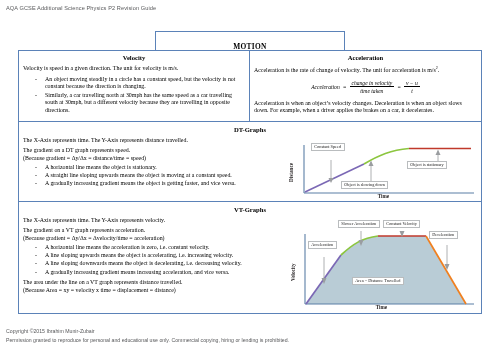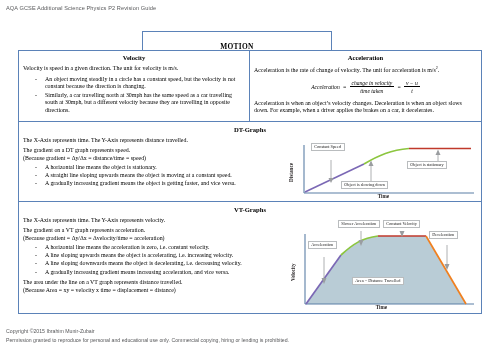--- a/index.html
+++ b/index.html
@@ -25,21 +25,21 @@
     left: 6px; top: 5px;
     font-family: "Liberation Sans", sans-serif;
     font-size: 5.6px;
     color: #58595b;
     letter-spacing: .1px;
   }
 
   
   .motion-box {
     position: absolute;
-    left: 142px; top: 31px;
+    left: 155px; top: 31px;
     width: 190px; height: 30px;
     border: 1px solid #5b82b8;
     box-sizing: border-box;
     display: flex; align-items: center; justify-content: center;
     background: #fff;
   }
   .motion-box span {
     font-size: 7.4px;
     font-weight: bold;
     letter-spacing: .3px;

